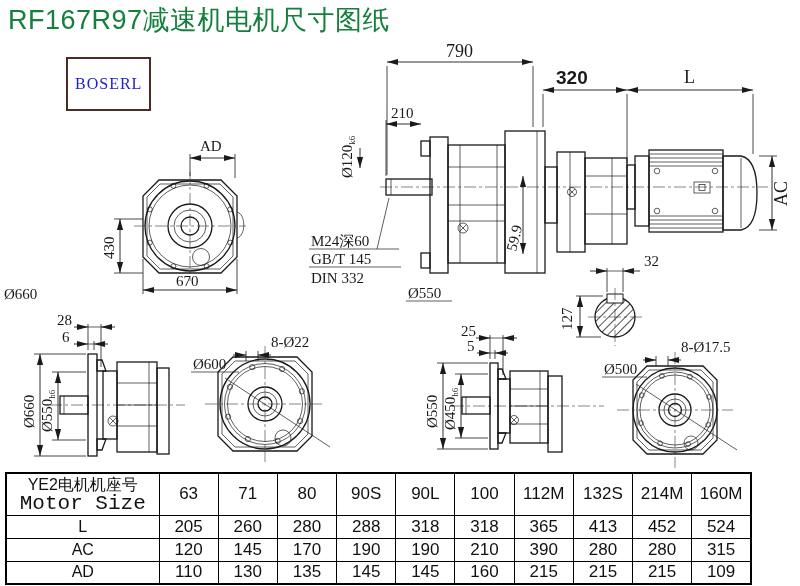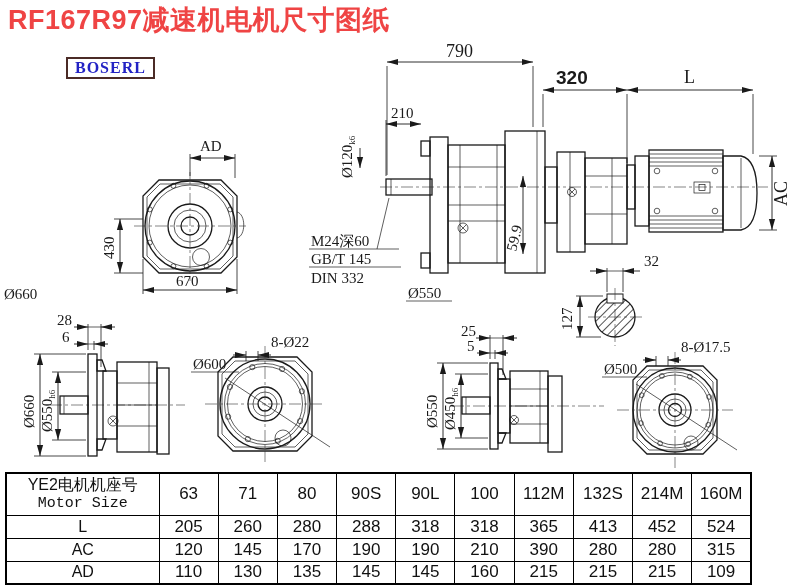--- a/index.html
+++ b/index.html
@@ -1,38 +1,38 @@
 <!DOCTYPE html>
 <html><head>
 <meta charset="utf-8">
 <style>
   html,body{margin:0;padding:0;background:#fff;}
   .sheet{position:relative;width:800px;height:586px;background:#fff;overflow:hidden;
          font-family:"Liberation Sans",sans-serif;color:#111;}
-  .title{position:absolute;left:8px;top:2px;font-size:27px;font-weight:bold;
-         color:#ef4444;letter-spacing:.5px;white-space:nowrap;}
+  .title{position:absolute;left:8px;top:2px;font-size:27px;font-weight:normal;
+         color:#15803d;letter-spacing:.5px;white-space:nowrap;}
   .brand{position:absolute;left:66px;top:57px;border:2px solid #4b2b26;background:#fff;
-         padding:0 7px;font-family:"Liberation Serif",serif;font-weight:bold;
+         padding:16px 7px;font-family:"Liberation Serif",serif;font-weight:normal;
          font-size:16px;color:#2222c4;letter-spacing:1px;}
   svg{position:absolute;left:0;top:0;}
   svg text{font-family:"Liberation Serif",serif;font-size:15px;fill:#1a1a1a;}
   .out{stroke:#1a1a1a;stroke-width:1.3;fill:none;}
   .det{stroke:#1a1a1a;stroke-width:.7;fill:none;}
   .dim{stroke:#1a1a1a;stroke-width:.9;fill:none;}
   .ext{stroke:#1a1a1a;stroke-width:.8;fill:none;}
   .cl{stroke:#333;stroke-width:.6;fill:none;stroke-dasharray:12 3 3 3;}
   .b320{font-family:"Liberation Sans",sans-serif;font-weight:bold;font-size:19px;}
   .big{font-size:18px;}
   .dimtable{position:absolute;left:5px;top:472px;width:747px;height:112px;
             border-collapse:collapse;table-layout:fixed;background:#fff;}
   .dimtable th,.dimtable td{border:1.5px solid #000;text-align:center;vertical-align:middle;
             padding:0;font-weight:normal;}
   .dimtable{border:2px solid #000;}
   .hdr-cn{font-size:16px;line-height:20px;}
-  .hdr-en{font-family:"Liberation Mono",monospace;font-size:15px;line-height:18px;}
+  .hdr-en{font-family:"Liberation Mono",monospace;font-size:21px;line-height:18px;}
   .colth{font-size:17px;margin-left:28px;}
   .rowlab{font-size:16px;}
   .val{font-size:17px;}
   tr.hr{height:42px;} tr.dr{height:23px;}
 </style>
 </head>
 <body>
 
 <div class="sheet">
 

